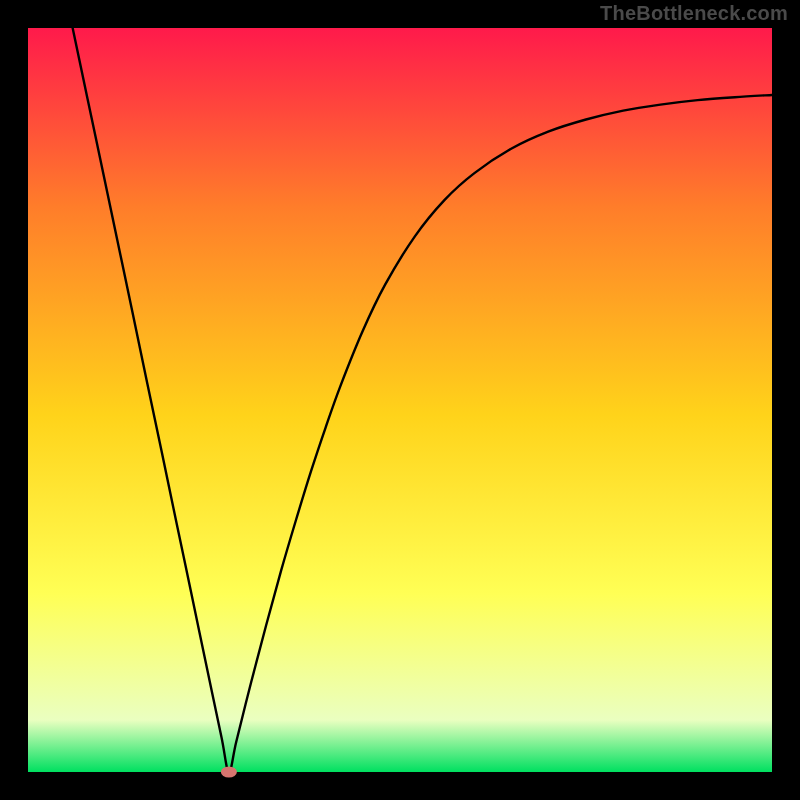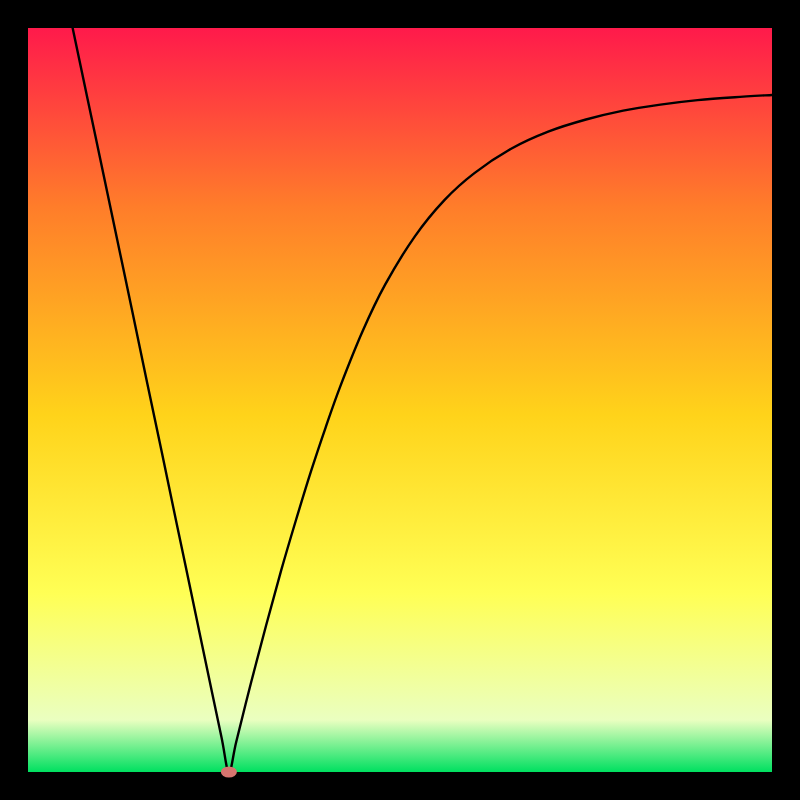--- a/index.html
+++ b/index.html
@@ -30,20 +30,21 @@
     z-index: 10;
   }
   svg {
     display: block;
   }
 </style>
 </head>
 <body>
 
 <div class="frame">
+  <div class="watermark">TheBottleneck.com</div>
 
   <svg id="chart-svg" width="800" height="800" viewBox="0 0 800 800">
     <defs>
       <linearGradient id="bg-grad" x1="0" y1="0" x2="0" y2="1">
         <stop id="g0" offset="0%" stop-color="#ff1a4b"></stop>
         <stop id="g1" offset="24%" stop-color="#ff7d2a"></stop>
         <stop id="g2" offset="52%" stop-color="#ffd31a"></stop>
         <stop id="g3" offset="76%" stop-color="#ffff55"></stop>
         <stop id="g4" offset="93%" stop-color="#eaffc0"></stop>
         <stop id="g5" offset="100%" stop-color="#00e060"></stop>

